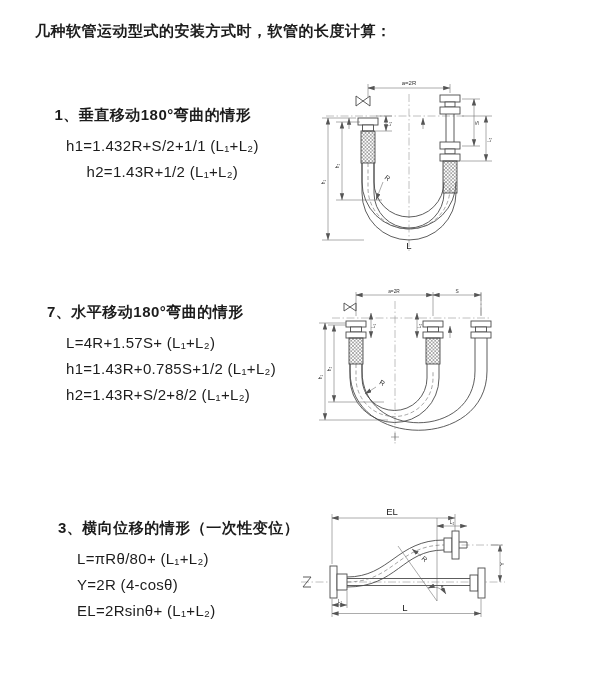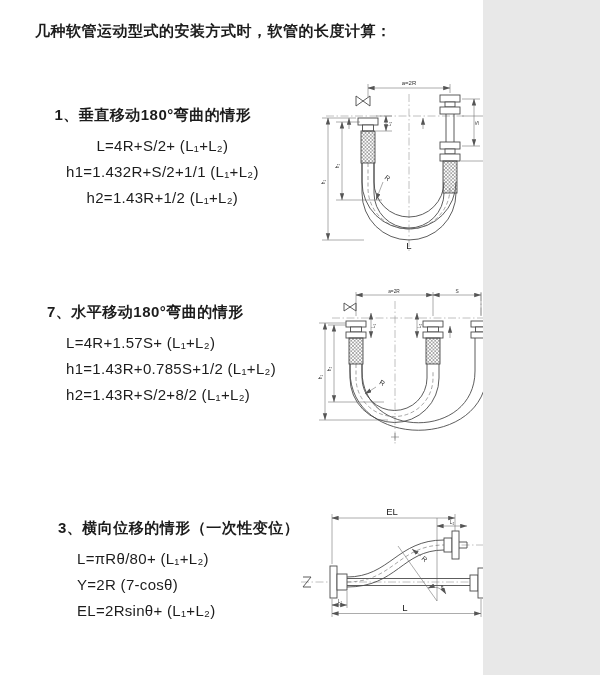--- a/index.html
+++ b/index.html
@@ -1,16 +1,16 @@
 <!DOCTYPE html>
 <html><head>
 <meta charset="utf-8">
 <style>
   html,body{margin:0;padding:0;background:#e8e8e8;}
-  .page{position:relative;width:483px;height:675px;background:#ffffff;
+  .page{position:relative;width:600px;height:675px;background:#ffffff;
         font-family:"Liberation Sans","DejaVu Sans",sans-serif;color:#1c1c1c;overflow:hidden;}
   .title{position:absolute;left:35px;top:22px;font-size:15px;font-weight:700;letter-spacing:.5px;white-space:nowrap;}
   .sec{position:absolute;}
   .sec-h{font-size:15px;font-weight:700;letter-spacing:.5px;margin:0 0 8px 0;white-space:nowrap;}
   .fline{font-size:15px;height:26px;line-height:26px;padding-left:19px;letter-spacing:.3px;white-space:nowrap;}
   #sec1{left:47px;top:106px;text-align:center;} #sec2{left:47px;top:303px;} #sec3{left:58px;top:519px;}
   svg.diag{position:absolute;}
   #d1{left:306px;top:70px;} #d2{left:318px;top:283px;} #d3{left:295px;top:498px;}
   .ol{stroke:#4b4b4b;fill:none;stroke-width:.9;}
   .olf{stroke:#4b4b4b;fill:#ffffff;stroke-width:.9;}
@@ -39,36 +39,35 @@
       <pattern id="xh" width="3.5" height="3.5" patternUnits="userSpaceOnUse">
         <path d="M0,3.5 L3.5,0 M0,0 L3.5,3.5" stroke="#5f5f5f" stroke-width="0.5"></path>
       </pattern>
     </defs>
   </svg>
 
   <div class="title">几种软管运动型式的安装方式时，软管的长度计算：</div>
 
   <div class="sec" id="sec1">
     <div class="sec-h">1、垂直移动180°弯曲的情形</div>
-    <div class="fline">L=4R+S/2+ (L₁+L₂)</div>
     <div class="fline">h1=1.432R+S/2+1/1 (L₁+L₂)</div>
     <div class="fline">h2=1.43R+1/2 (L₁+L₂)</div>
   </div>
 
   <div class="sec" id="sec2">
     <div class="sec-h">7、水平移动180°弯曲的情形</div>
     <div class="fline">L=4R+1.57S+ (L₁+L₂)</div>
     <div class="fline">h1=1.43R+0.785S+1/2 (L₁+L₂)</div>
     <div class="fline">h2=1.43R+S/2+8/2 (L₁+L₂)</div>
   </div>
 
   <div class="sec" id="sec3">
     <div class="sec-h">3、横向位移的情形（一次性变位）</div>
     <div class="fline">L=πRθ/80+ (L₁+L₂)</div>
-    <div class="fline">Y=2R (7-cosθ)</div>
+    <div class="fline">Y=2R (4-cosθ)</div>
     <div class="fline">EL=2Rsinθ+ (L₁+L₂)</div>
   </div>
 
   <svg id="d1" class="diag" width="292" height="186" viewBox="0 0 292 186">
     <g>
       <path class="cl" d="M20,46 H158"></path>
       <path class="cl" d="M103,24 V182"></path>
     </g>
     <g>
       <path class="ol" d="M56,93 V123 A47,47 0 0 0 150,123"></path>

